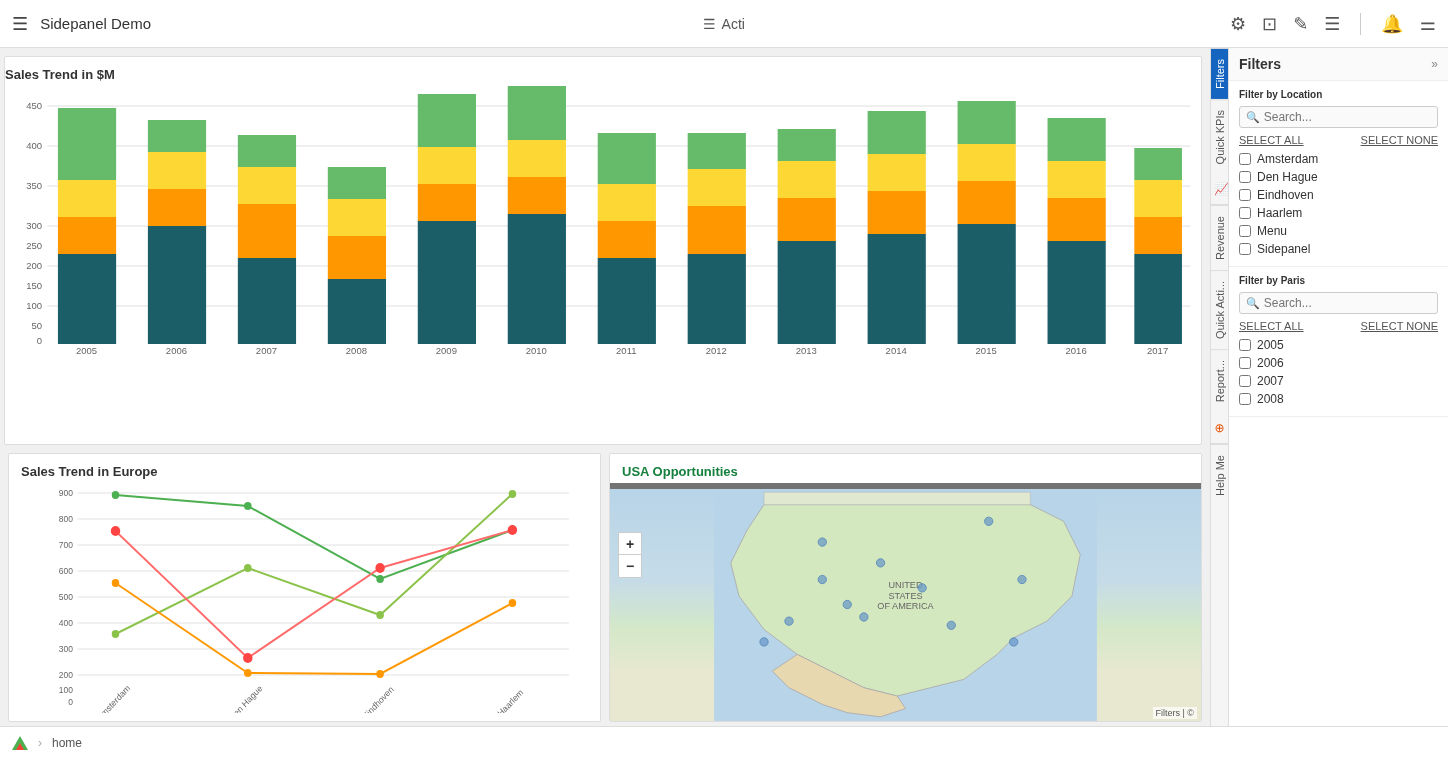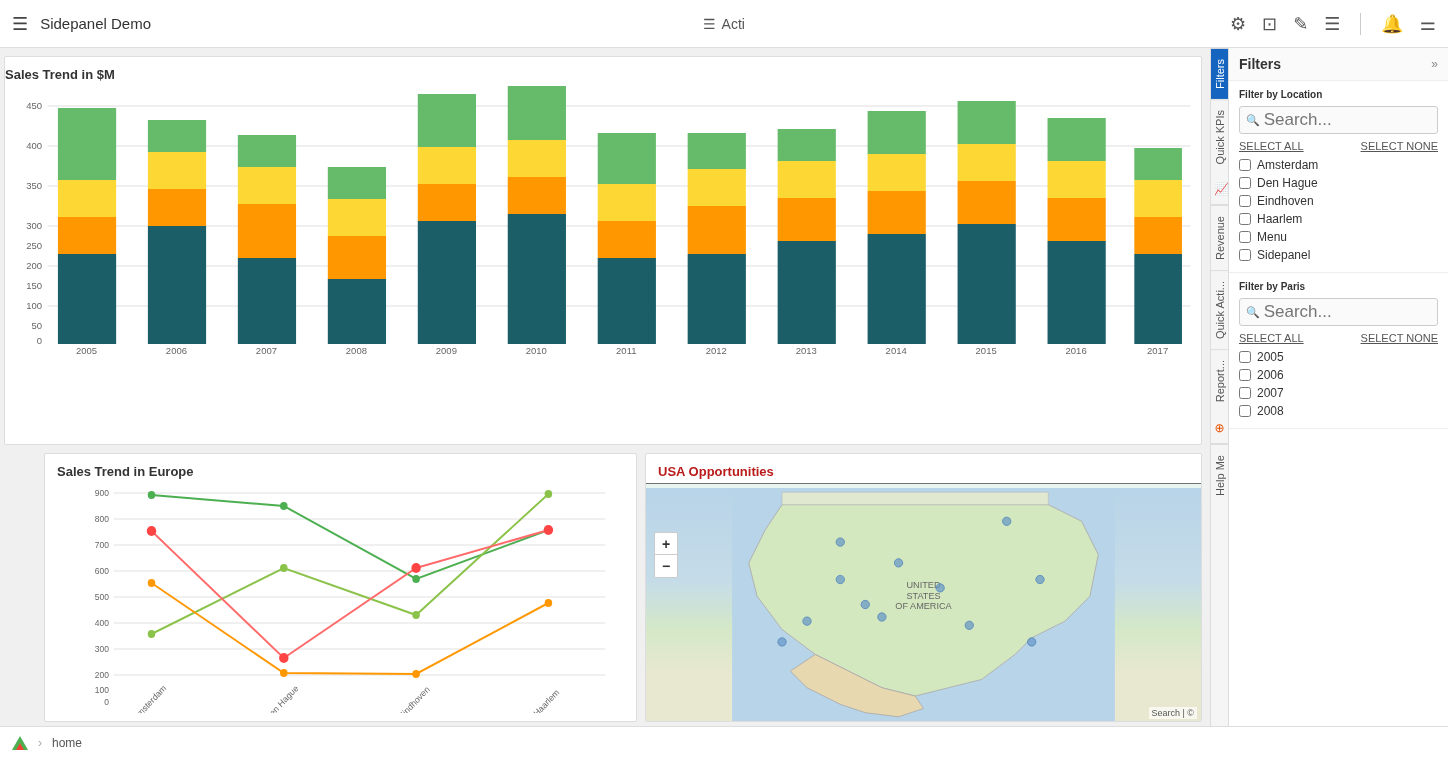--- a/index.html
+++ b/index.html
@@ -66,40 +66,39 @@
       margin: 4px 8px 4px 8px;
       flex: 1;
     }
     .chart-europe {
       flex: 0 0 calc(50% - 4px);
       background: #fff;
       border: 1px solid #ddd;
       border-radius: 2px;
       padding: 10px 12px 4px;
       position: relative;
-      margin-left: 36px;
     }
     .chart-map {
       flex: 1;
       background: #e8f4f0;
       border: 1px solid #ddd;
       border-radius: 2px;
       position: relative;
       overflow: hidden;
     }
     .map-title {
       font-size: 13px;
       font-weight: bold;
-      color: #b91c1c;
+      color: #15803d;
       padding: 10px 12px 4px;
       background: #fff;
       position: absolute;
       top: 0; left: 0; right: 0;
       z-index: 2;
-      border-bottom: 1px solid #737373;
+      border-bottom: 6px solid #737373;
     }
 
     
     .sidebar-tabs {
       width: 18px;
       background: #f5f5f5;
       border-left: 1px solid #ddd;
       display: flex;
       flex-direction: column;
       align-items: center;
@@ -161,21 +160,21 @@
       align-items: center;
       border: 1px solid #ccc;
       border-radius: 3px;
       padding: 3px 6px;
       margin-bottom: 6px;
       background: #fafafa;
     }
     .filter-search input {
       border: none;
       background: transparent;
-      font-size: 17px;
+      font-size: 12px;
       outline: none;
       width: 100%;
       color: #333;
     }
     .filter-search-icon { color: #aaa; font-size: 11px; margin-right: 4px; }
 
     .filter-select-row {
       display: flex;
       justify-content: space-between;
       margin-bottom: 4px;
@@ -518,21 +517,21 @@
             <circle cx="285" cy="165" r="5" fill="rgba(100,149,200,0.7)" stroke="#5588bb" stroke-width="1"></circle>
             <circle cx="60" cy="185" r="5" fill="rgba(100,149,200,0.7)" stroke="#5588bb" stroke-width="1"></circle>
             <circle cx="360" cy="185" r="5" fill="rgba(100,149,200,0.7)" stroke="#5588bb" stroke-width="1"></circle>
             <circle cx="370" cy="110" r="5" fill="rgba(100,149,200,0.7)" stroke="#5588bb" stroke-width="1"></circle>
           </svg>
           
           <div class="map-zoom-controls">
             <button class="map-zoom-btn">+</button>
             <button class="map-zoom-btn">−</button>
           </div>
-          <div class="map-leaflet-attr">Search | ©</div>
+          <div class="map-leaflet-attr">Filters | ©</div>
         </div>
       </div>
 
     </div>
   </div>
 
   <div class="sidebar-tabs">
     <div class="sidebar-tab active">Filters</div>
     <div class="sidebar-tab">Quick KPIs</div>
     <div class="sidebar-tab-icon green">📈</div>

